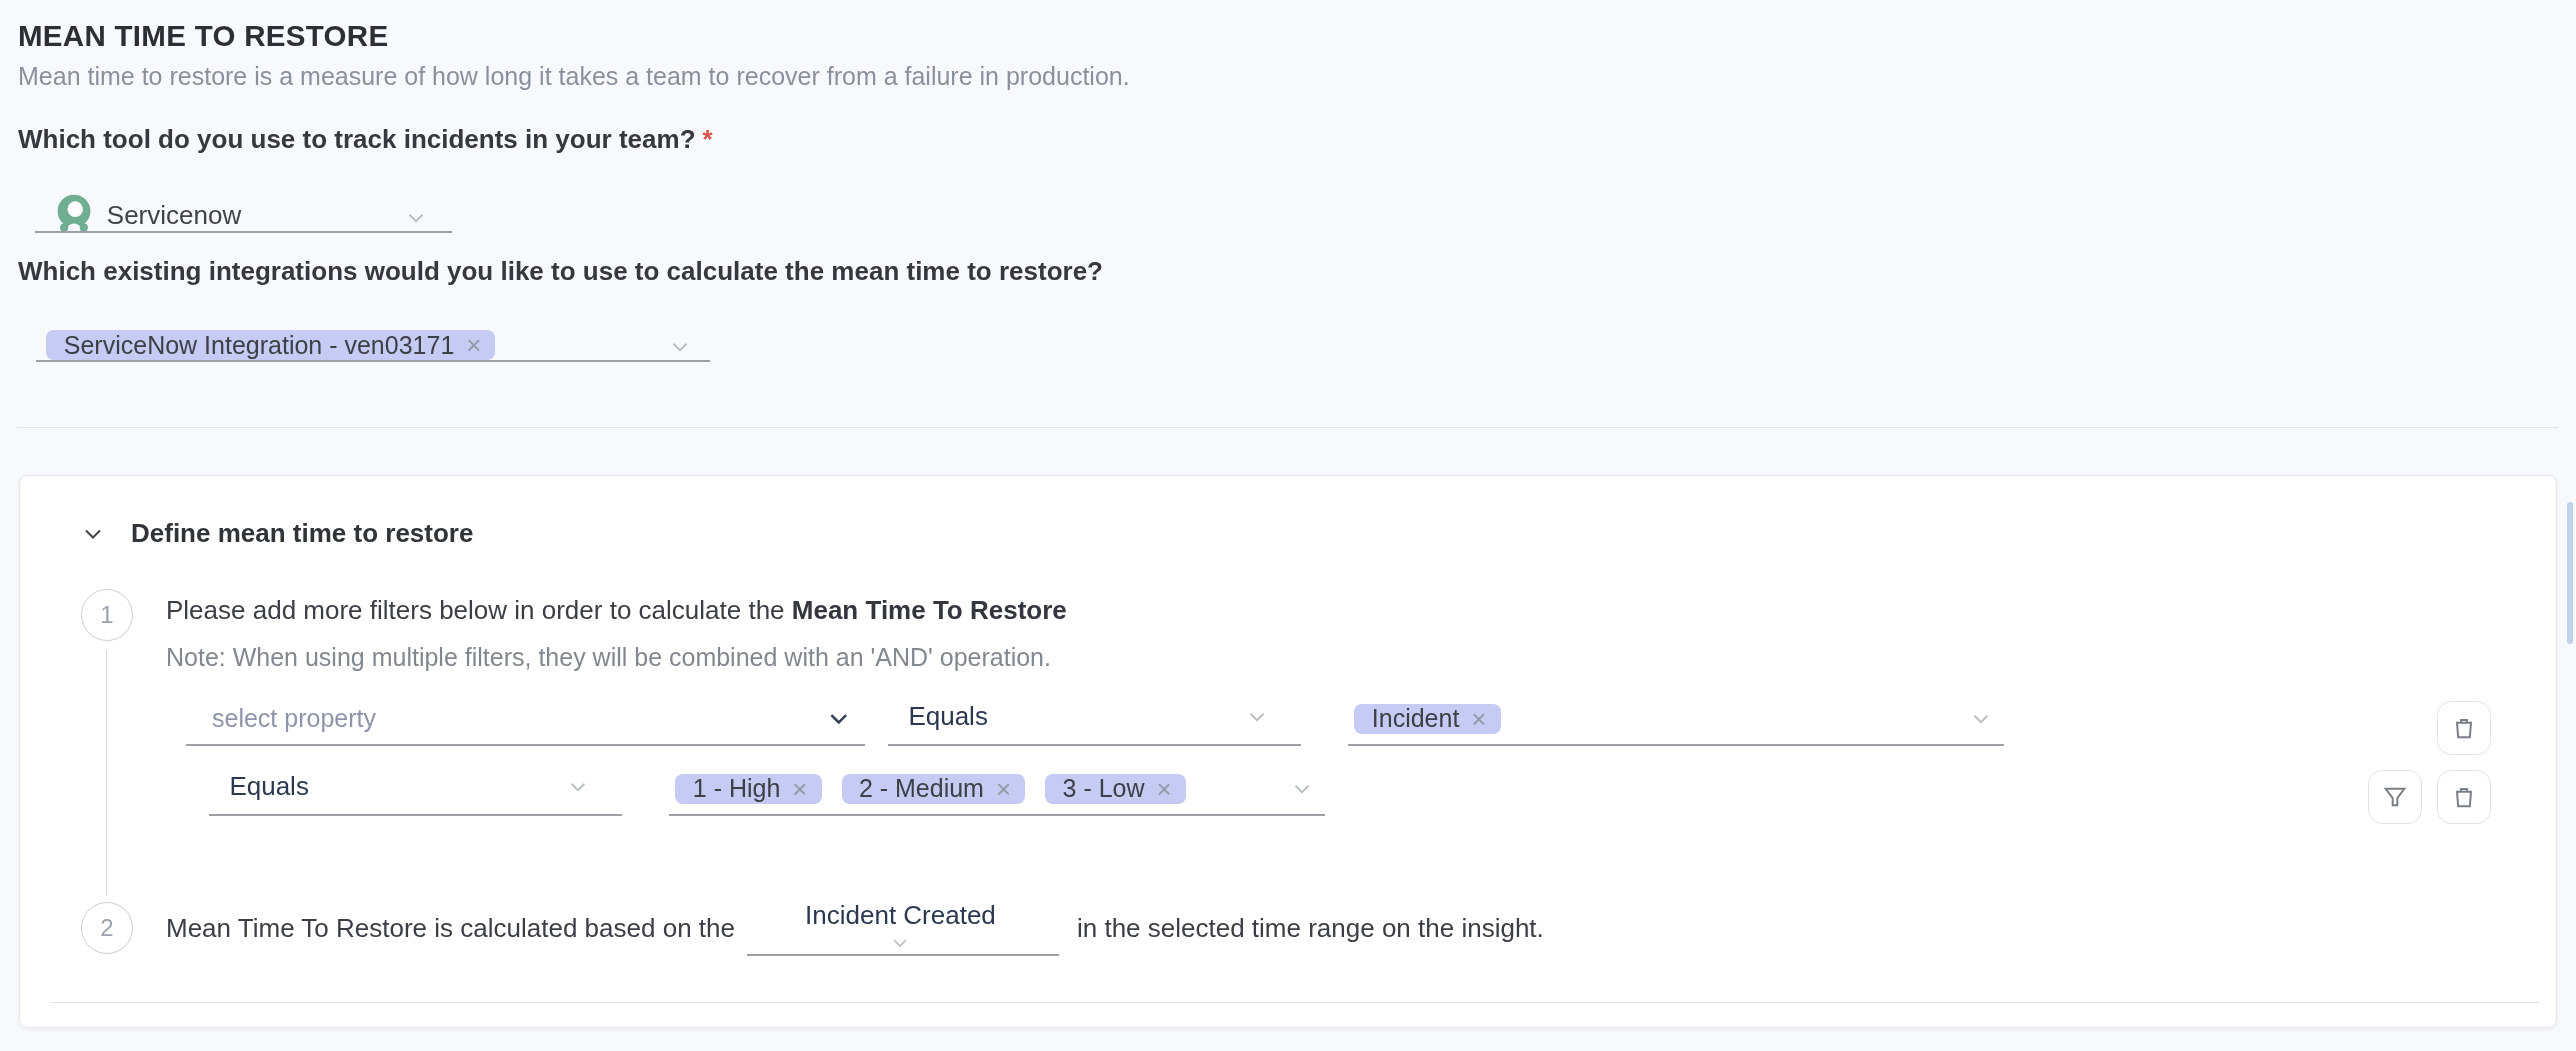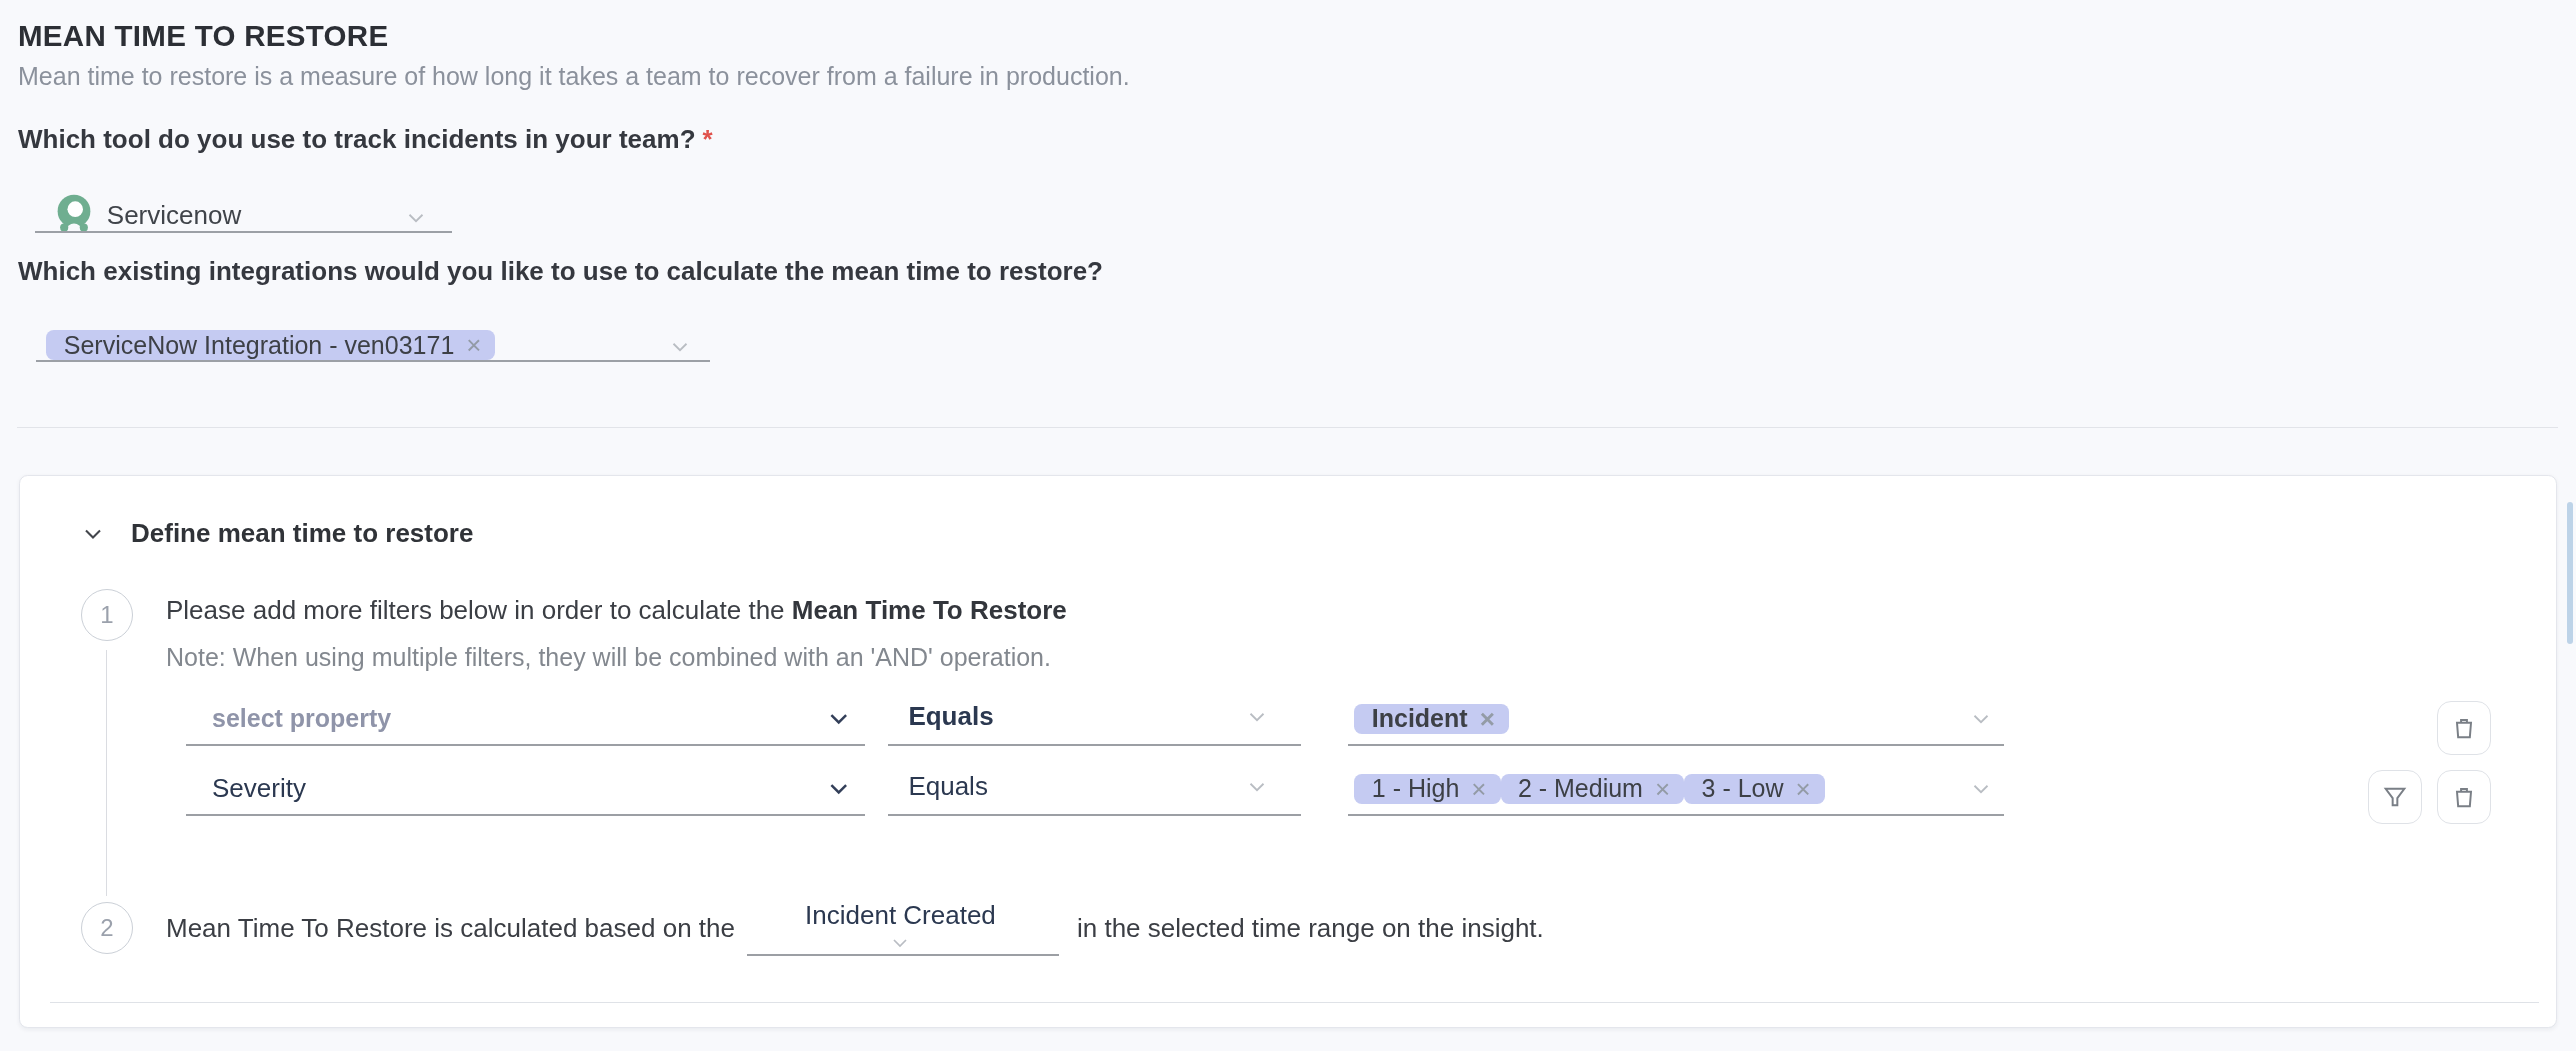--- a/index.html
+++ b/index.html
@@ -91,29 +91,29 @@
   }
 
   .step1-line { left:146px; top:119px; font-size:26px; color:#3b3e44; }
   .step1-line b { font-weight:700; color:#33363c; }
   .step1-note { left:146px; top:167px; font-size:25px; color:#83888f; }
 
   
   .filter-row {
     left:166px; height:53px; display:flex; align-items:center;
   }
-  .frow-1 { top:217px;font-weight:bold; }
+  .frow-1 { top:217px; }
   .frow-2 { top:287px; }
   .fselect {
     height:100%; display:flex; align-items:center;
     border-bottom:2.6px solid #9c9fa4;
   }
   .fsel-prop { width:679px; padding:0 12px 0 26px; }
   .fsel-op   { width:413px; margin-left:23.4px; padding:0 31px 4px 20px; }
-  .fsel-vals { width:656px; margin-left:47px; padding:0 10.4px 0 6px; gap:0; }
+  .fsel-vals { width:656px; margin-left:47px; padding:0 10.4px 0 6px; gap:20px; }
   .navy-text { font-size:26px; color:#2b3850; }
   .placeholder { font-size:25px; color:#8f94a9; }
 
   .icon-btn {
     width:54px; height:54px;
     border:1.7px solid #dfe2e7; border-radius:14px; background:#fff;
     display:flex; align-items:center; justify-content:center;
     color:#7a7f86; cursor:pointer;
   }
   .btn-del-1 { left:2417px; top:225px; }
@@ -227,27 +227,20 @@
         <span class="chip-x">×</span>
       </span>
       <span class="spacer"></span>
       <svg class="chev light" width="26" height="26" viewBox="0 0 24 24">
           <polyline points="6,9 12,15 18,9" fill="none" stroke="currentColor" stroke-width="1.7"></polyline>
         </svg>
     </div>
   </div>
 
   <div class="abs filter-row frow-2">
-    <div class="fselect fsel-prop">
-      <span class="navy-text">Severity</span>
-      <span class="spacer"></span>
-      <svg class="chev navy" width="29.5" height="29.5" viewBox="0 0 24 24">
-          <polyline points="6,9 12,15 18,9" fill="none" stroke="currentColor" stroke-width="2"></polyline>
-        </svg>
-    </div>
     <div class="fselect fsel-op">
       <span class="navy-text">Equals</span>
       <span class="spacer"></span>
       <svg class="chev light" width="26" height="26" viewBox="0 0 24 24">
           <polyline points="6,9 12,15 18,9" fill="none" stroke="currentColor" stroke-width="1.7"></polyline>
         </svg>
     </div>
     <div class="fselect fsel-vals">
       <span class="chip">
         <span>1 - High</span>

